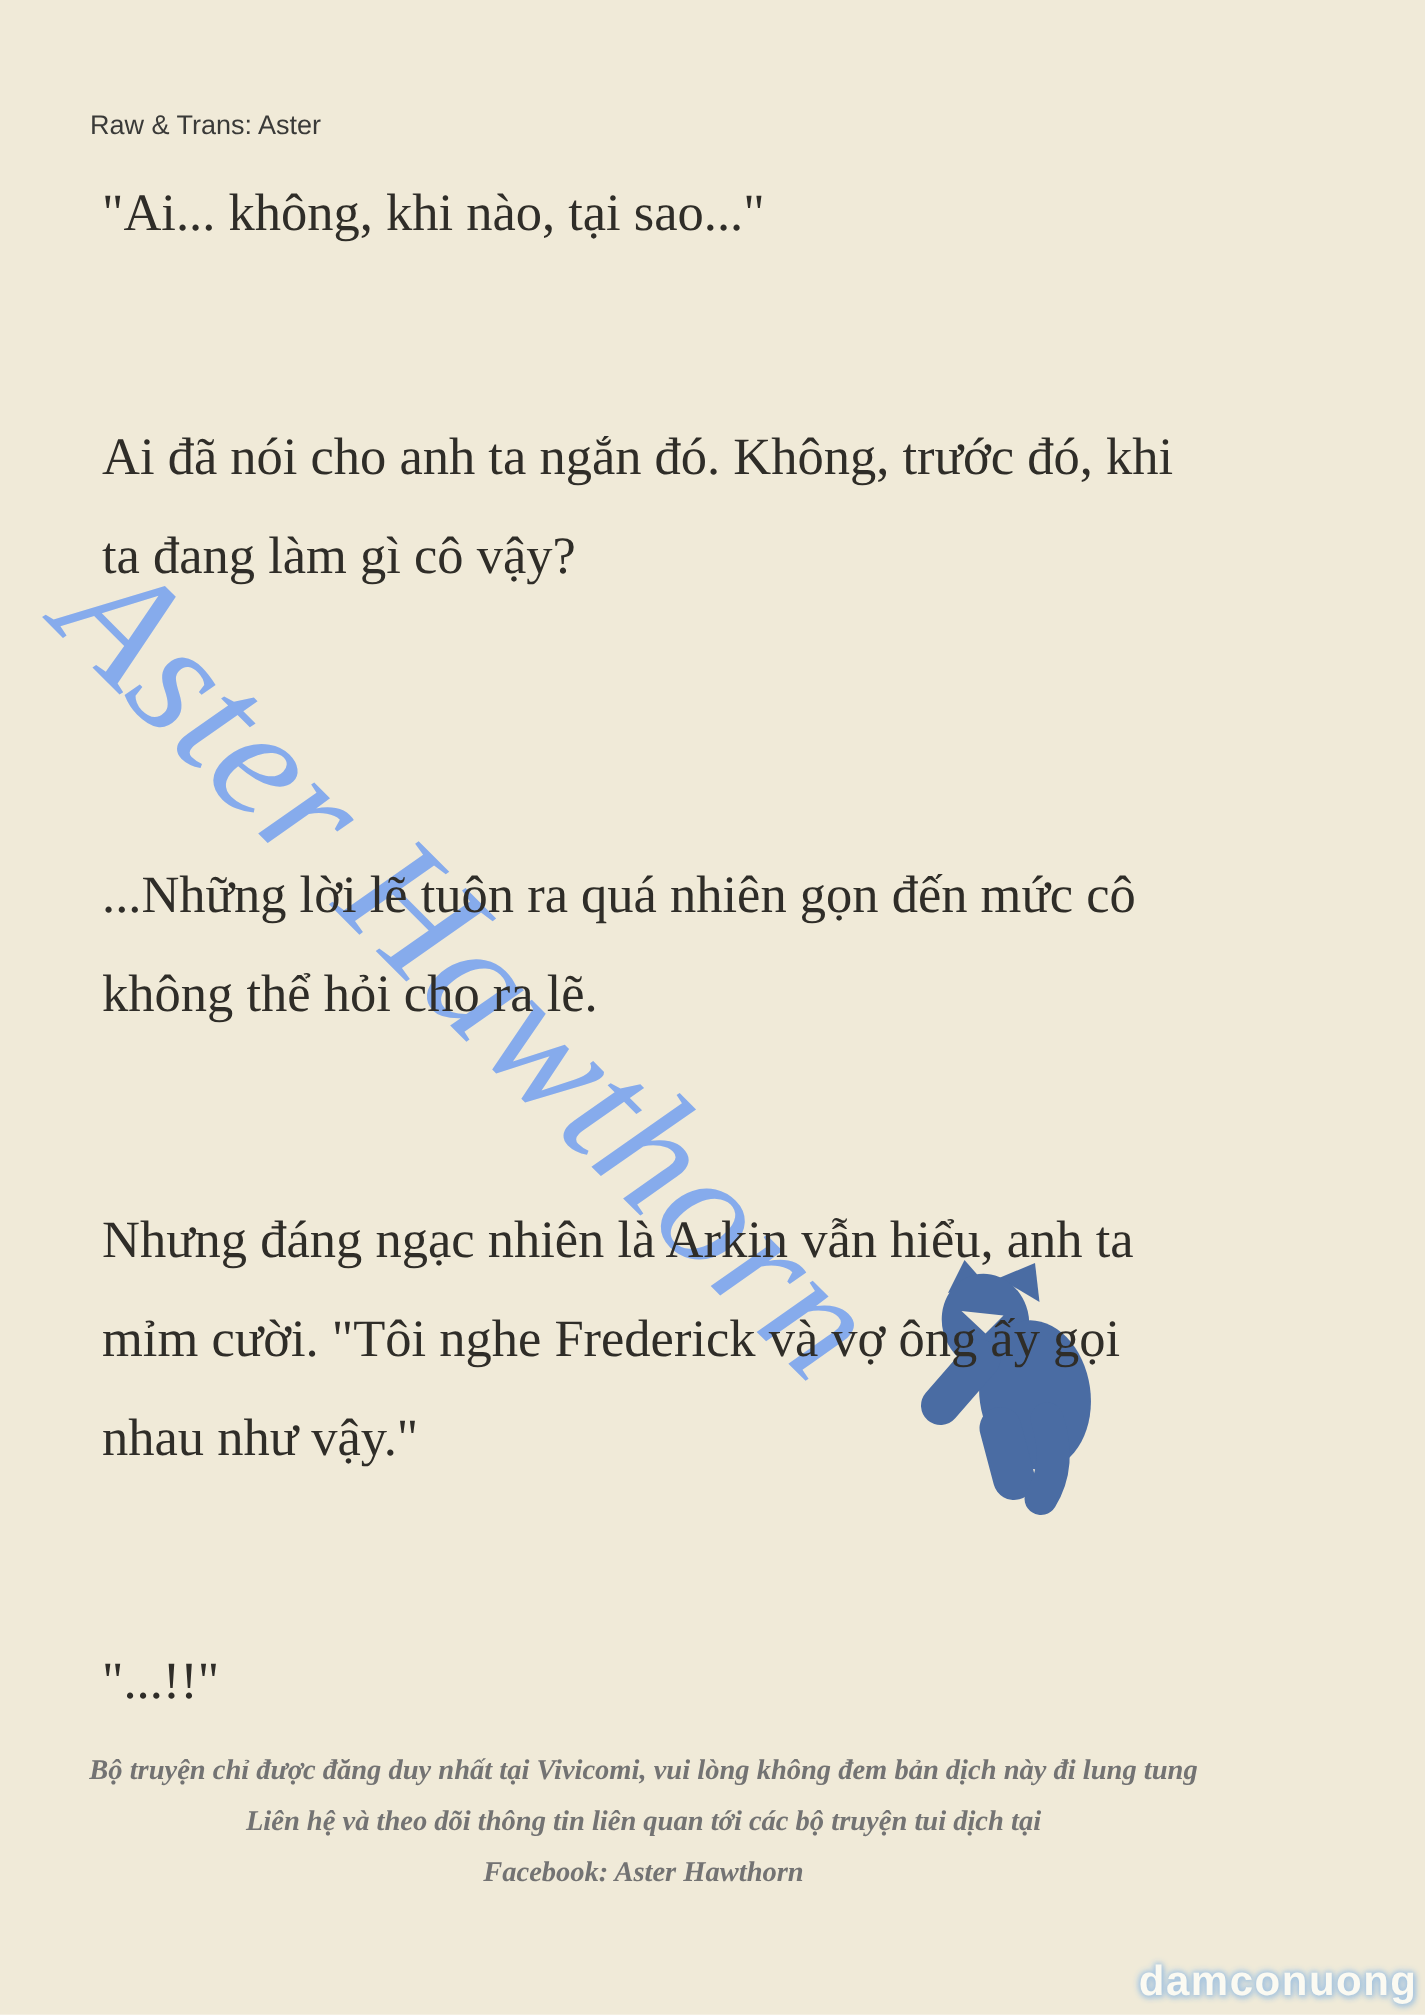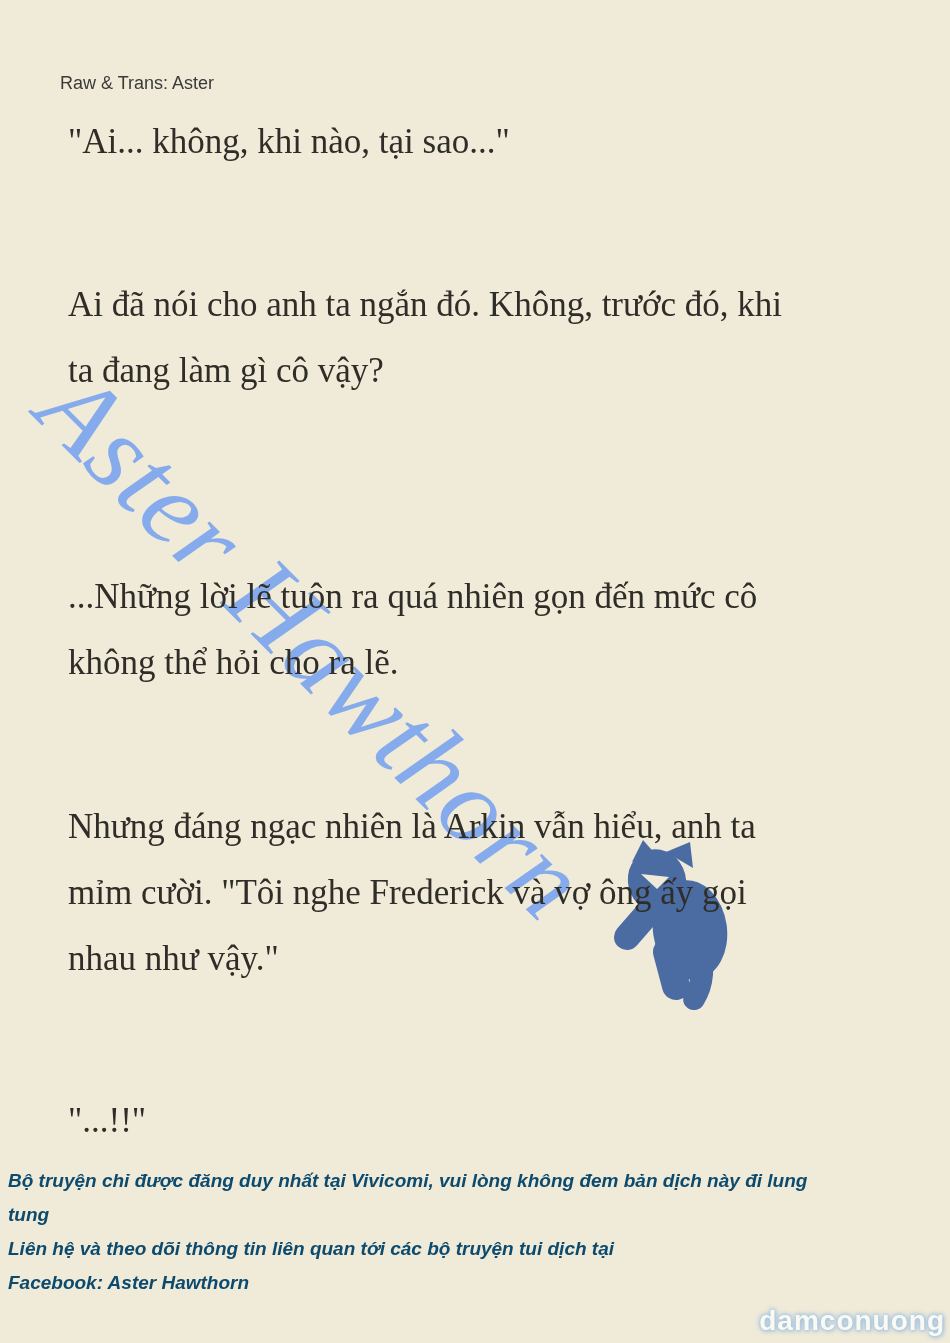--- a/index.html
+++ b/index.html
@@ -47,28 +47,28 @@
   }
   .p1 { top: 109px; }
   .p2 { top: 272px; }
   .p3 { top: 564px; }
   .p4 { top: 794px; }
   .p5 { top: 1088px; }
   .footer-green {
     position: absolute;
     left: 8px; top: 1164px;
     width: 842px;
-    text-align: left;
+    text-align: center;
     z-index: 3;
-    font-family: Liberation Sans, sans-serif;
+    font-family: Liberation Serif, serif;
     font-weight: bold;
     font-style: italic;
     font-size: 19px;
     line-height: 34px;
-    color: #0c4a6e;
+    color: #737373;
   }
   .vcomycs {
     position: absolute;
     left: 26px; top: 1282px;
     z-index: 3;
     font-family: "Liberation Sans", "DejaVu Sans", sans-serif;
     font-weight: bold;
     font-style: italic;
     font-size: 38px;
     letter-spacing: 2px;

